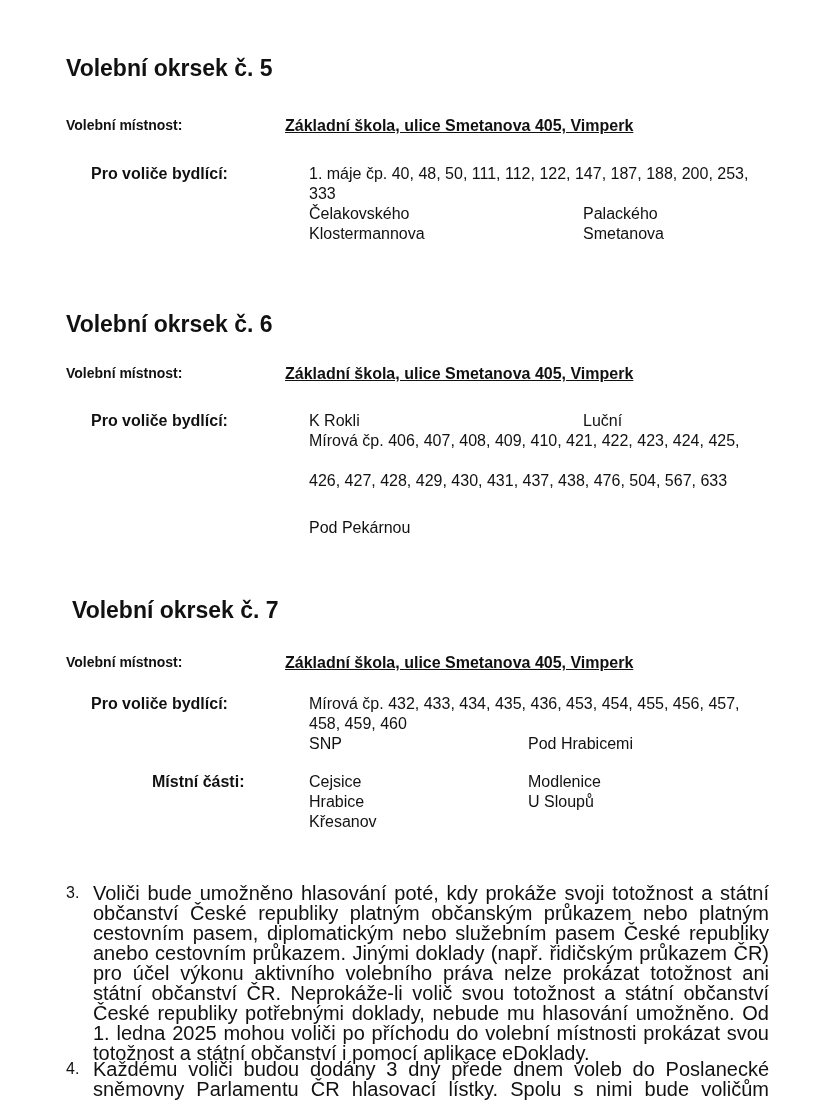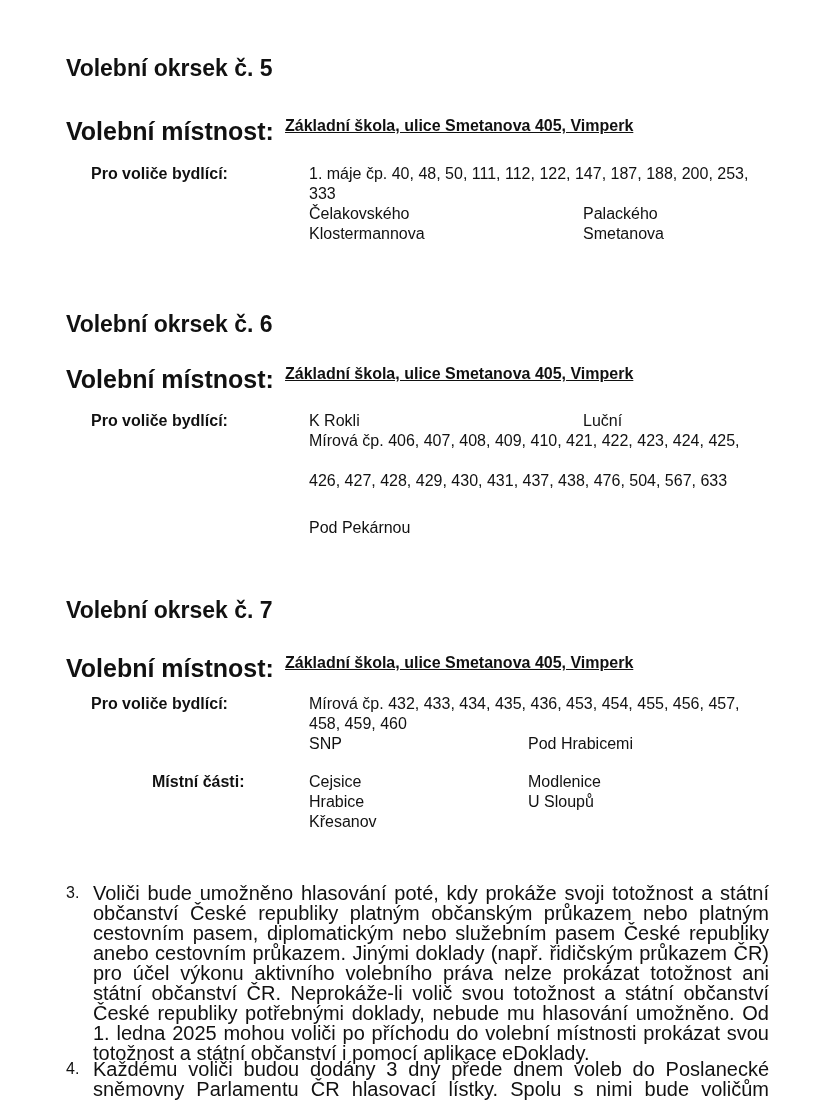--- a/index.html
+++ b/index.html
@@ -1,20 +1,20 @@
 <!DOCTYPE html>
 <html><head>
   <meta charset="utf-8">
   <style>
     html, body { margin: 0; padding: 0; background: #ffffff; }
     body { width: 815px; height: 1100px; position: relative; overflow: hidden;
            font-family: "Liberation Sans", sans-serif; color: #111; }
     .abs { position: absolute; white-space: nowrap; }
     .h1 { font-size: 23px; font-weight: bold; }
-    .room-label { font-size: 25px; font-weight: bold; }
+    .room-label { font-size: 14px; font-weight: bold; }
     .room-value { font-size: 16px; font-weight: bold; text-decoration: underline; }
     .sub-label { font-size: 16px; font-weight: bold; margin-left: 8px; }
     .txt { font-size: 16px; line-height: 20px; margin-left: 24px; }
     .para { position: absolute; left: 93px; width: 676px; font-size: 20px; line-height: 20px;
             text-align: justify; }
     .para-num { position: absolute; left: 66px; font-size: 16px; line-height: 20px; }
     .para p { margin: 0; }
   </style>
 </head>
 <body>
@@ -33,21 +33,21 @@
 <div class="abs h1" style="left:66px; top:311px;">Volební okrsek č. 6</div>
 <div class="abs room-label" style="left:66px; top:365px;">Volební místnost:</div>
 <div class="abs room-value" style="left:285px; top:365px;">Základní škola, ulice Smetanova 405, Vimperk</div>
 <div class="abs sub-label" style="left:83px; top:412px;">Pro voliče bydlící:</div>
 <div class="abs txt" style="left:285px; top:411px;">K Rokli</div>
 <div class="abs txt" style="left:559px; top:411px;">Luční</div>
 <div class="abs txt" style="left:285px; top:431px;">Mírová čp. 406, 407, 408, 409, 410, 421, 422, 423, 424, 425,</div>
 <div class="abs txt" style="left:285px; top:471px;">426, 427, 428, 429, 430, 431, 437, 438, 476, 504, 567, 633</div>
 <div class="abs txt" style="left:285px; top:518px;">Pod Pekárnou</div>
 
-<div class="abs h1" style="left:66px; top:597px;">Volební okrsek č. 7</div>
+<div class="abs h1" style="left:72px; top:597px;">Volební okrsek č. 7</div>
 <div class="abs room-label" style="left:66px; top:654px;">Volební místnost:</div>
 <div class="abs room-value" style="left:285px; top:654px;">Základní škola, ulice Smetanova 405, Vimperk</div>
 <div class="abs sub-label" style="left:83px; top:695px;">Pro voliče bydlící:</div>
 <div class="abs txt" style="left:285px; top:694px;">Mírová čp. 432, 433, 434, 435, 436, 453, 454, 455, 456, 457,</div>
 <div class="abs txt" style="left:285px; top:714px;">458, 459, 460</div>
 <div class="abs txt" style="left:285px; top:734px;">SNP</div>
 <div class="abs txt" style="left:504px; top:734px;">Pod Hrabicemi</div>
 <div class="abs sub-label" style="left:144px; top:773px;">Místní části:</div>
 <div class="abs txt" style="left:285px; top:772px;">Cejsice</div>
 <div class="abs txt" style="left:504px; top:772px;">Modlenice</div>

